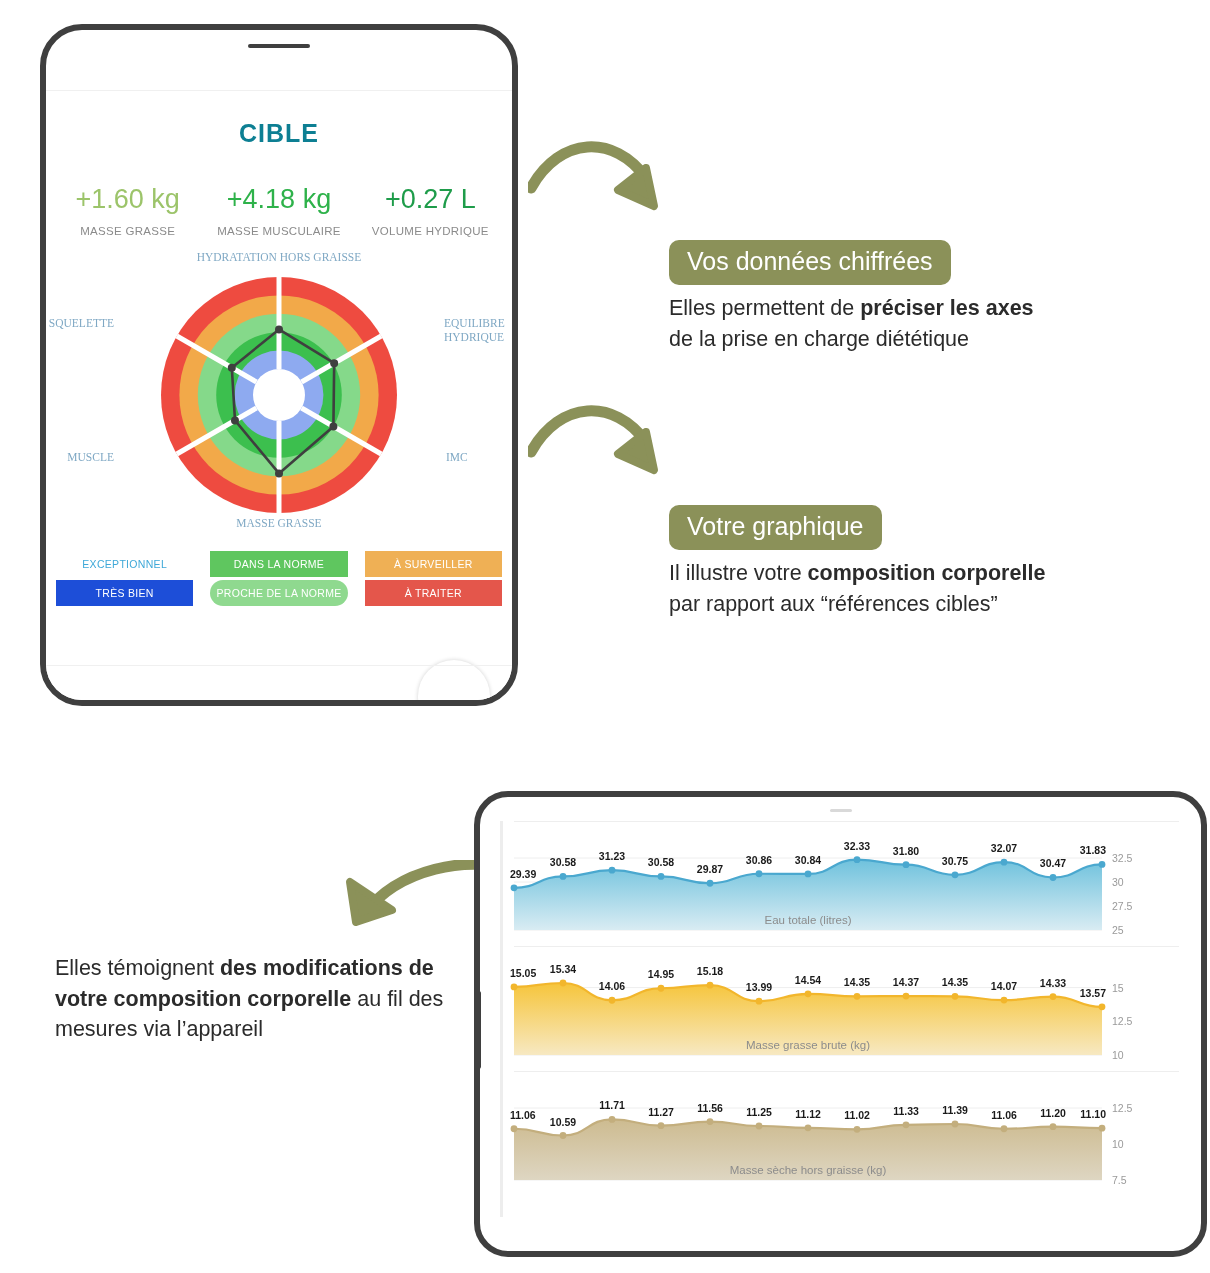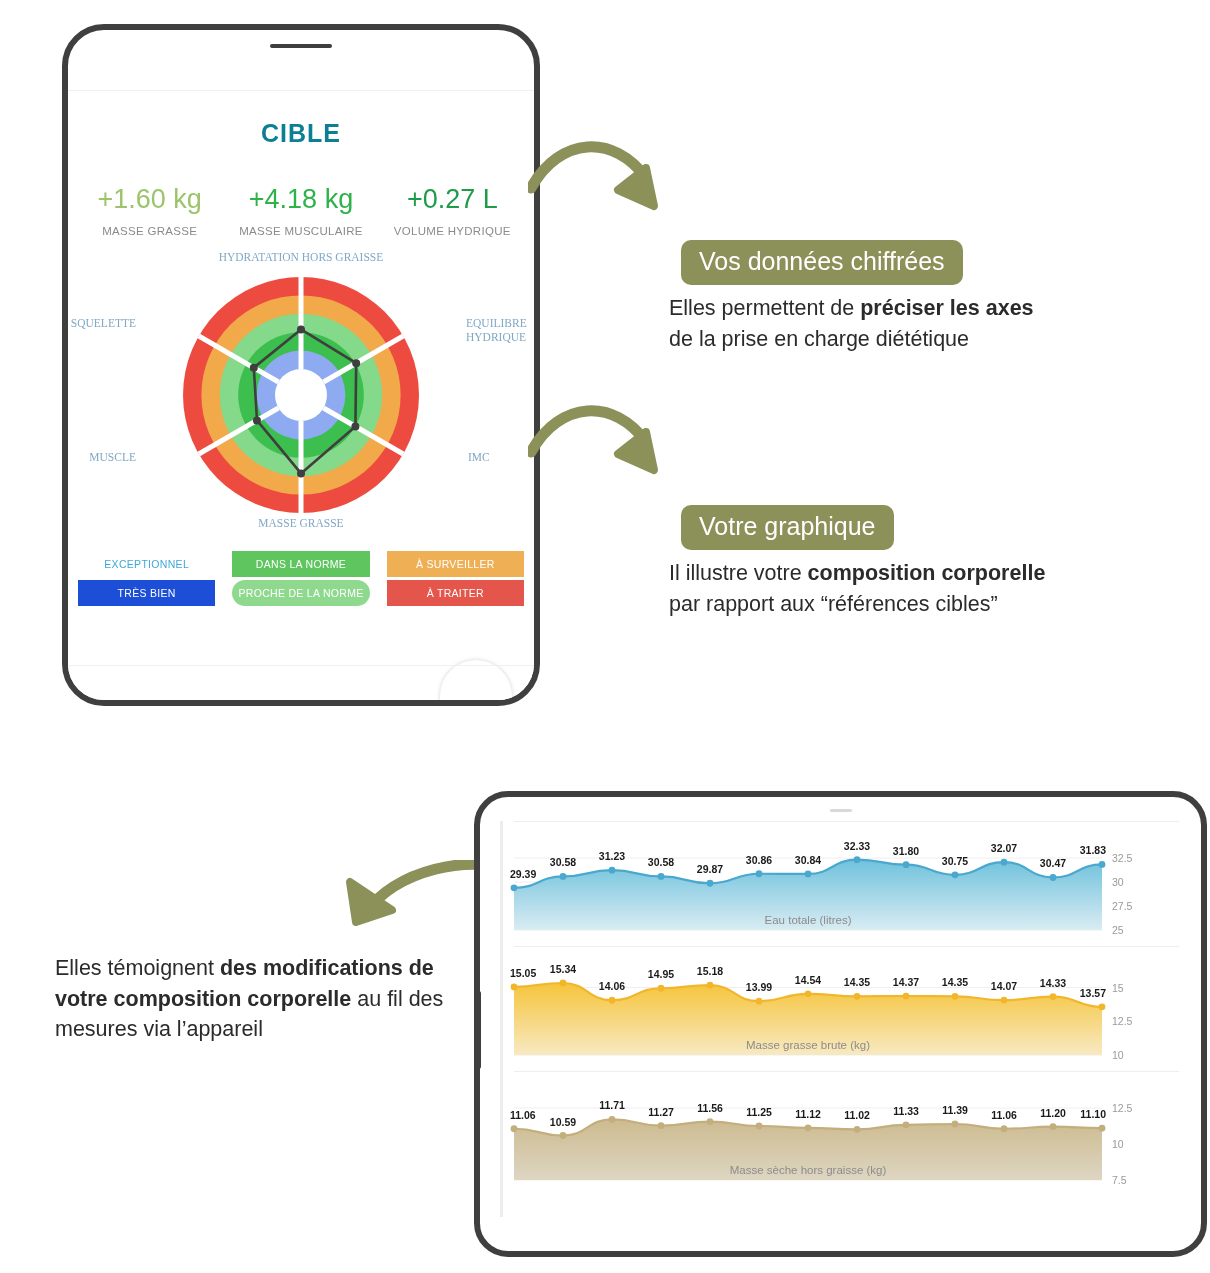--- a/index.html
+++ b/index.html
@@ -6,21 +6,21 @@
   html,body { background:#ffffff; }
   body {
     width:1210px; height:1273px;
     position:relative;
     font-family:"Liberation Sans", sans-serif;
     overflow:hidden;
   }
 
   
   #phone-device{
-    position:absolute; left:62px; top:24px;
+    position:absolute; left:40px; top:24px;
     width:478px; height:682px;
     border:6px solid #3f3f3f;
     border-radius:42px;
     background:#ffffff;
     overflow:hidden;
   }
   #phone-speaker{
     position:absolute; left:50%; top:14px; transform:translateX(-50%);
     width:62px; height:4px; border-radius:3px; background:#3f3f3f;
   }
@@ -91,21 +91,21 @@
   .chart-block{ position:relative; }
   .chart-sep{ height:1px; background:#eeeeee; margin:0 14px 0 14px;}
   .chart-svg{ display:block; }
 
   
   .ann{ position:absolute; }
   .ann-pill{
     display:inline-block;
     background:#8b9159; color:#ffffff;
     font-size:25px; padding:7px 18px 9px 18px;
-    border-radius:10px; white-space:nowrap;margin-left:12px;
+    border-radius:10px; white-space:nowrap;
   }
   .ann-body{
     margin-top:8px;
     font-size:21.5px; line-height:1.42; color:#2b2b2b;
     max-width:390px;
   }
   .ann-body b{ font-weight:bold; }
   #ann-1{ left:669px; top:240px; }
   #ann-2{ left:669px; top:505px; }
   #ann-3{ left:55px; top:945px; }

